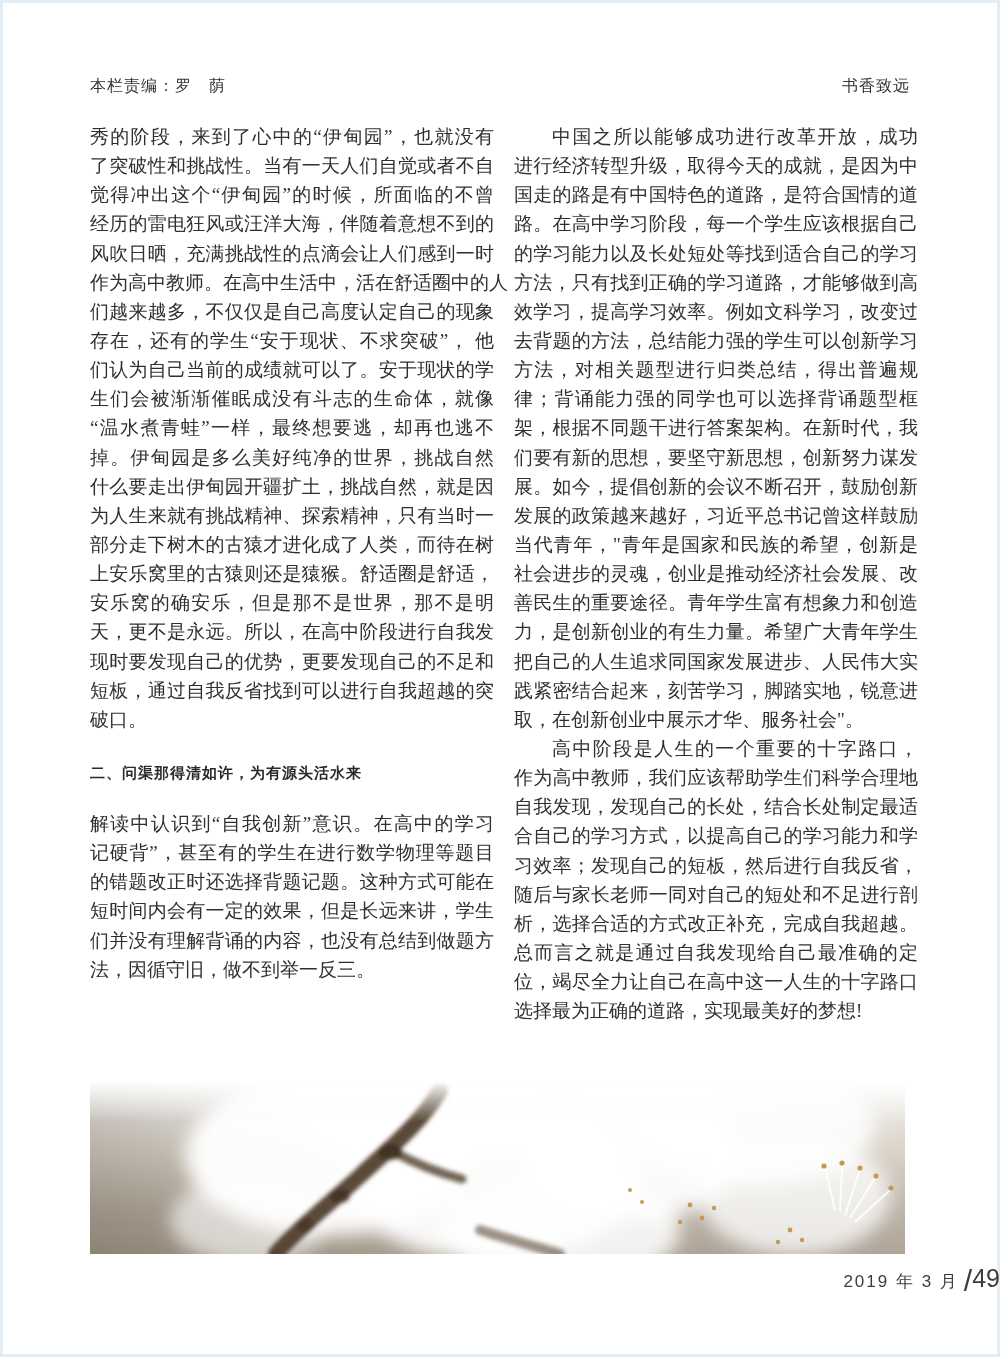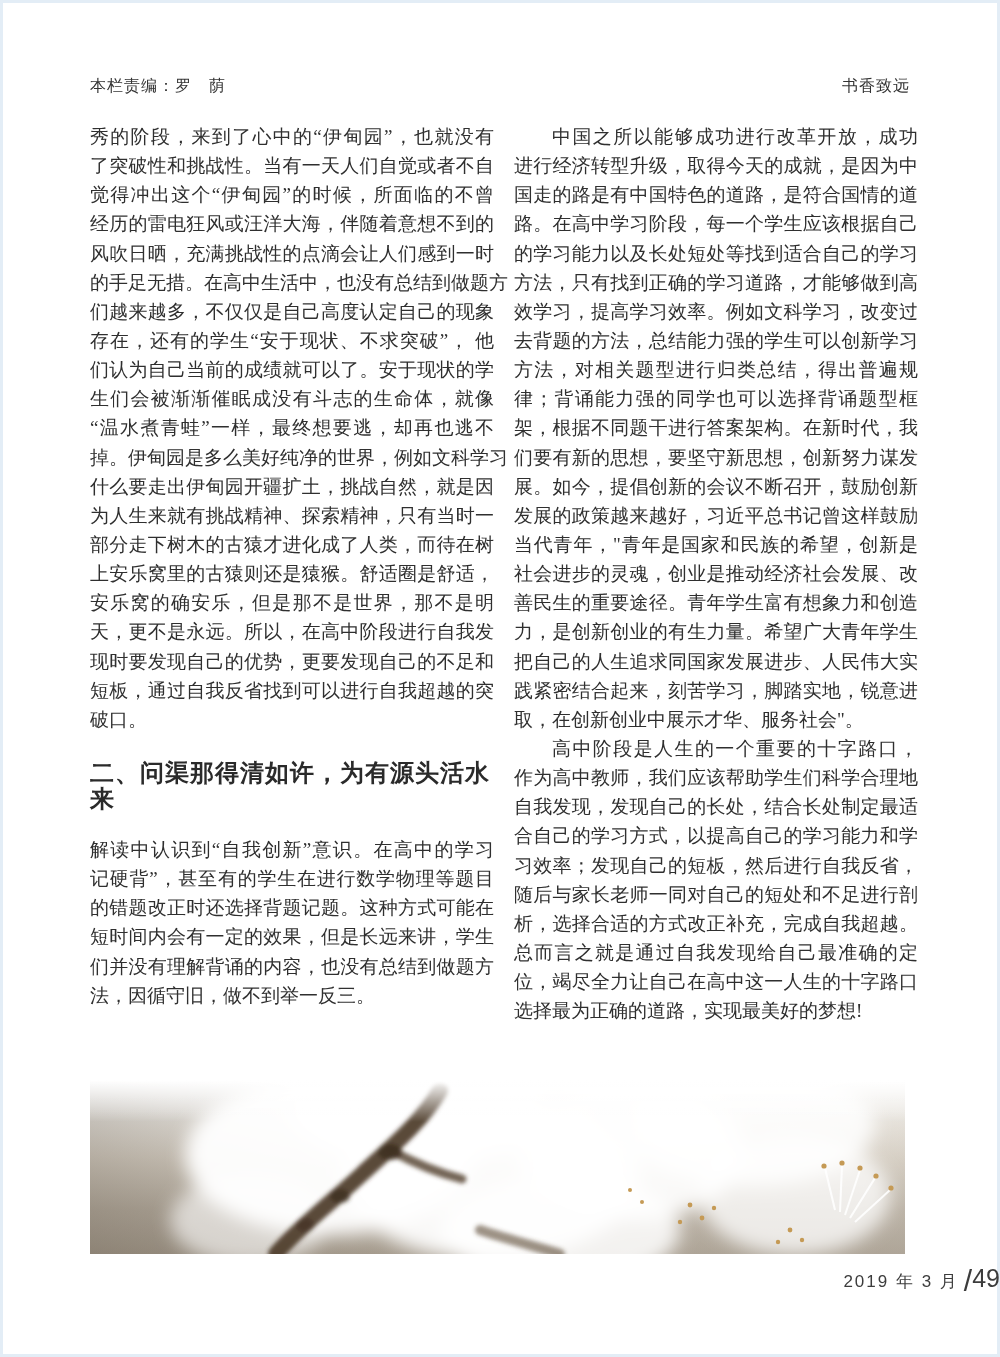--- a/index.html
+++ b/index.html
@@ -25,21 +25,21 @@
   .text-line {
     font-size:19px; line-height:29.15px; height:29.15px;
     text-align:justify; text-align-last:justify;
     white-space:nowrap; color:#2f2f2f;
   }
   .text-line.last-line { text-align-last:left; }
   .text-line.first-indent { text-indent:2em; }
   .section-heading {
     margin:26px 0 23px 0;
     font-family:"Liberation Sans","DejaVu Sans",sans-serif;
-    font-size:24px; font-weight:700; color:#2a2a2a; letter-spacing:1px;
+    font-size:15px; font-weight:700; color:#2a2a2a; letter-spacing:1px;
     line-height:26px;
   }
   .photo {
     position:absolute; left:90px; top:1080px; width:815px; height:174px;
     display:block;
   }
   .footer {
     position:absolute; top:1264px; left:0; width:100%;
     text-align:right; color:#3c3c3c;
     font-family:Liberation Sans, sans-serif;
@@ -59,27 +59,27 @@
   </div>
 
   <div class="columns">
     <div class="column">
         <div class="para">
           <div class="text-line">秀的阶段，来到了心中的“伊甸园”，也就没有</div>
           <div class="text-line">了突破性和挑战性。当有一天人们自觉或者不自</div>
           <div class="text-line">觉得冲出这个“伊甸园”的时候，所面临的不曾</div>
           <div class="text-line">经历的雷电狂风或汪洋大海，伴随着意想不到的</div>
           <div class="text-line">风吹日晒，充满挑战性的点滴会让人们感到一时</div>
-          <div class="text-line">的手足无措。在高中生活中，也没有总结到做题方</div>
+          <div class="text-line">作为高中教师。在高中生活中，活在舒适圈中的人</div>
           <div class="text-line">们越来越多，不仅仅是自己高度认定自己的现象</div>
           <div class="text-line">存在，还有的学生“安于现状、不求突破”， 他</div>
           <div class="text-line">们认为自己当前的成绩就可以了。安于现状的学</div>
           <div class="text-line">生们会被渐渐催眠成没有斗志的生命体，就像</div>
           <div class="text-line">“温水煮青蛙”一样，最终想要逃，却再也逃不</div>
-          <div class="text-line">掉。伊甸园是多么美好纯净的世界，例如文科学习</div>
+          <div class="text-line">掉。伊甸园是多么美好纯净的世界，挑战自然</div>
           <div class="text-line">什么要走出伊甸园开疆扩土，挑战自然，就是因</div>
           <div class="text-line">为人生来就有挑战精神、探索精神，只有当时一</div>
           <div class="text-line">部分走下树木的古猿才进化成了人类，而待在树</div>
           <div class="text-line">上安乐窝里的古猿则还是猿猴。舒适圈是舒适，</div>
           <div class="text-line">安乐窝的确安乐，但是那不是世界，那不是明</div>
           <div class="text-line">天，更不是永远。所以，在高中阶段进行自我发</div>
           <div class="text-line">现时要发现自己的优势，更要发现自己的不足和</div>
           <div class="text-line">短板，通过自我反省找到可以进行自我超越的突</div>
           <div class="text-line last-line">破口。</div>
         </div>

